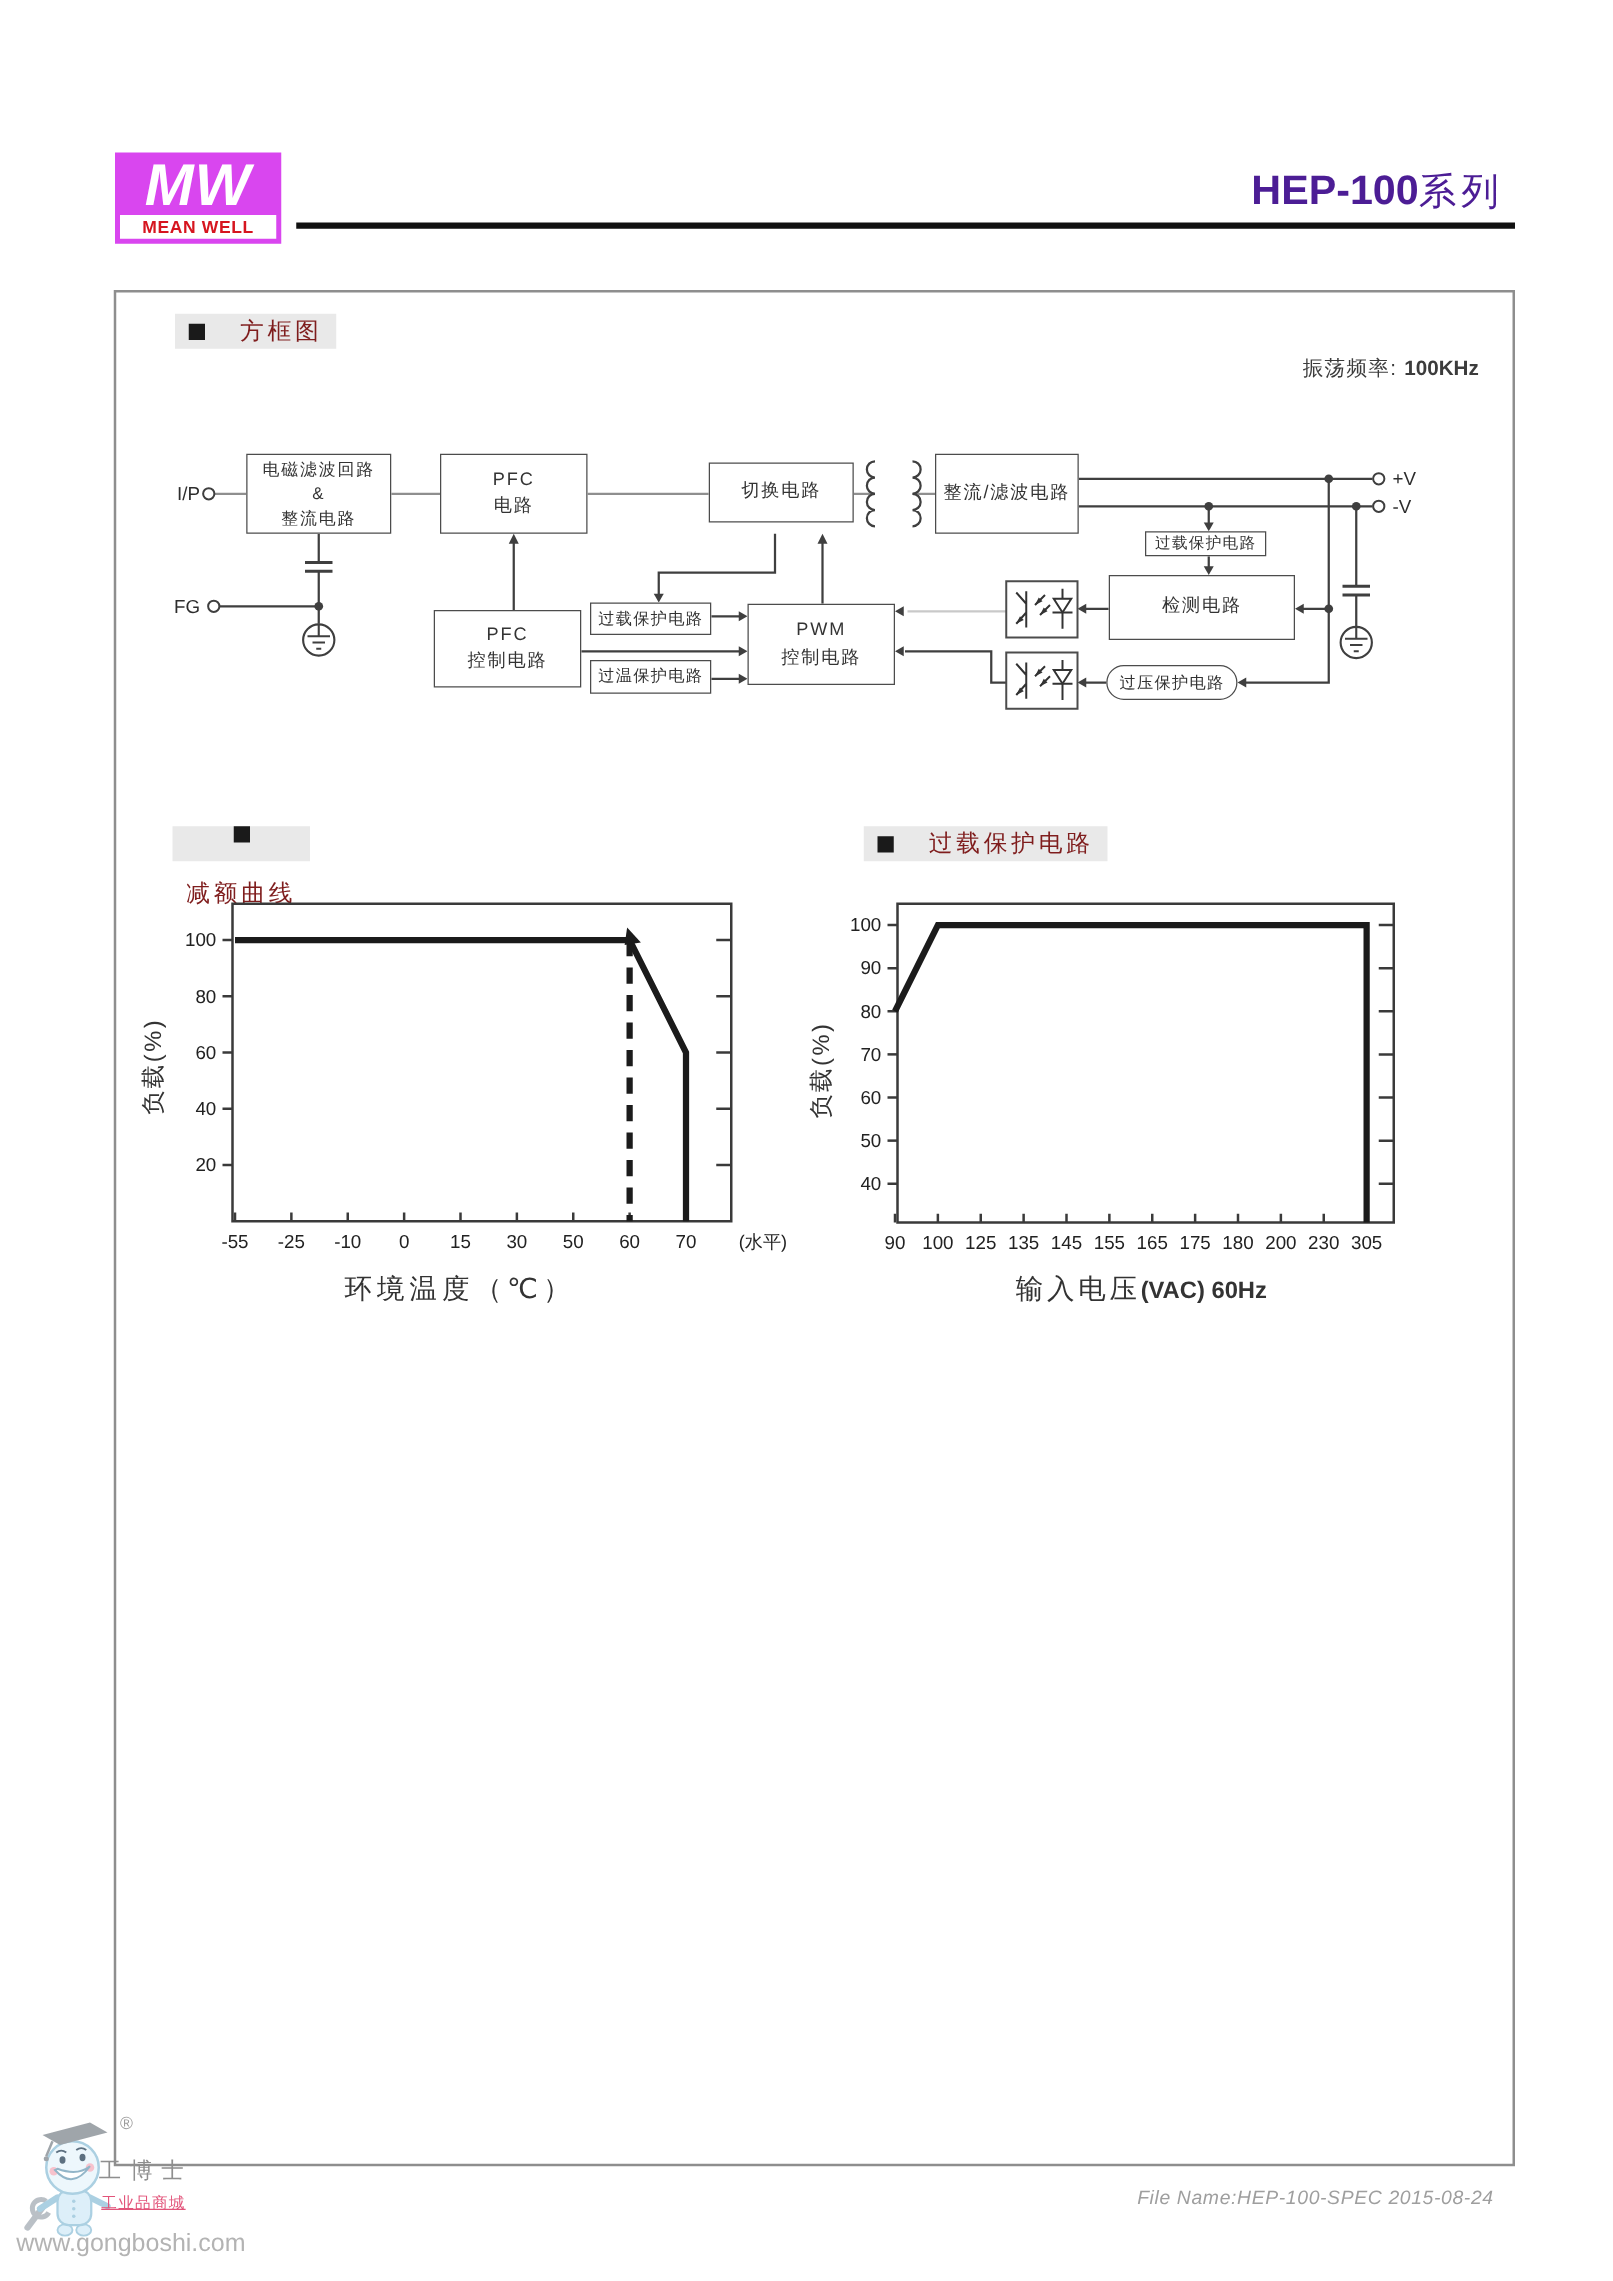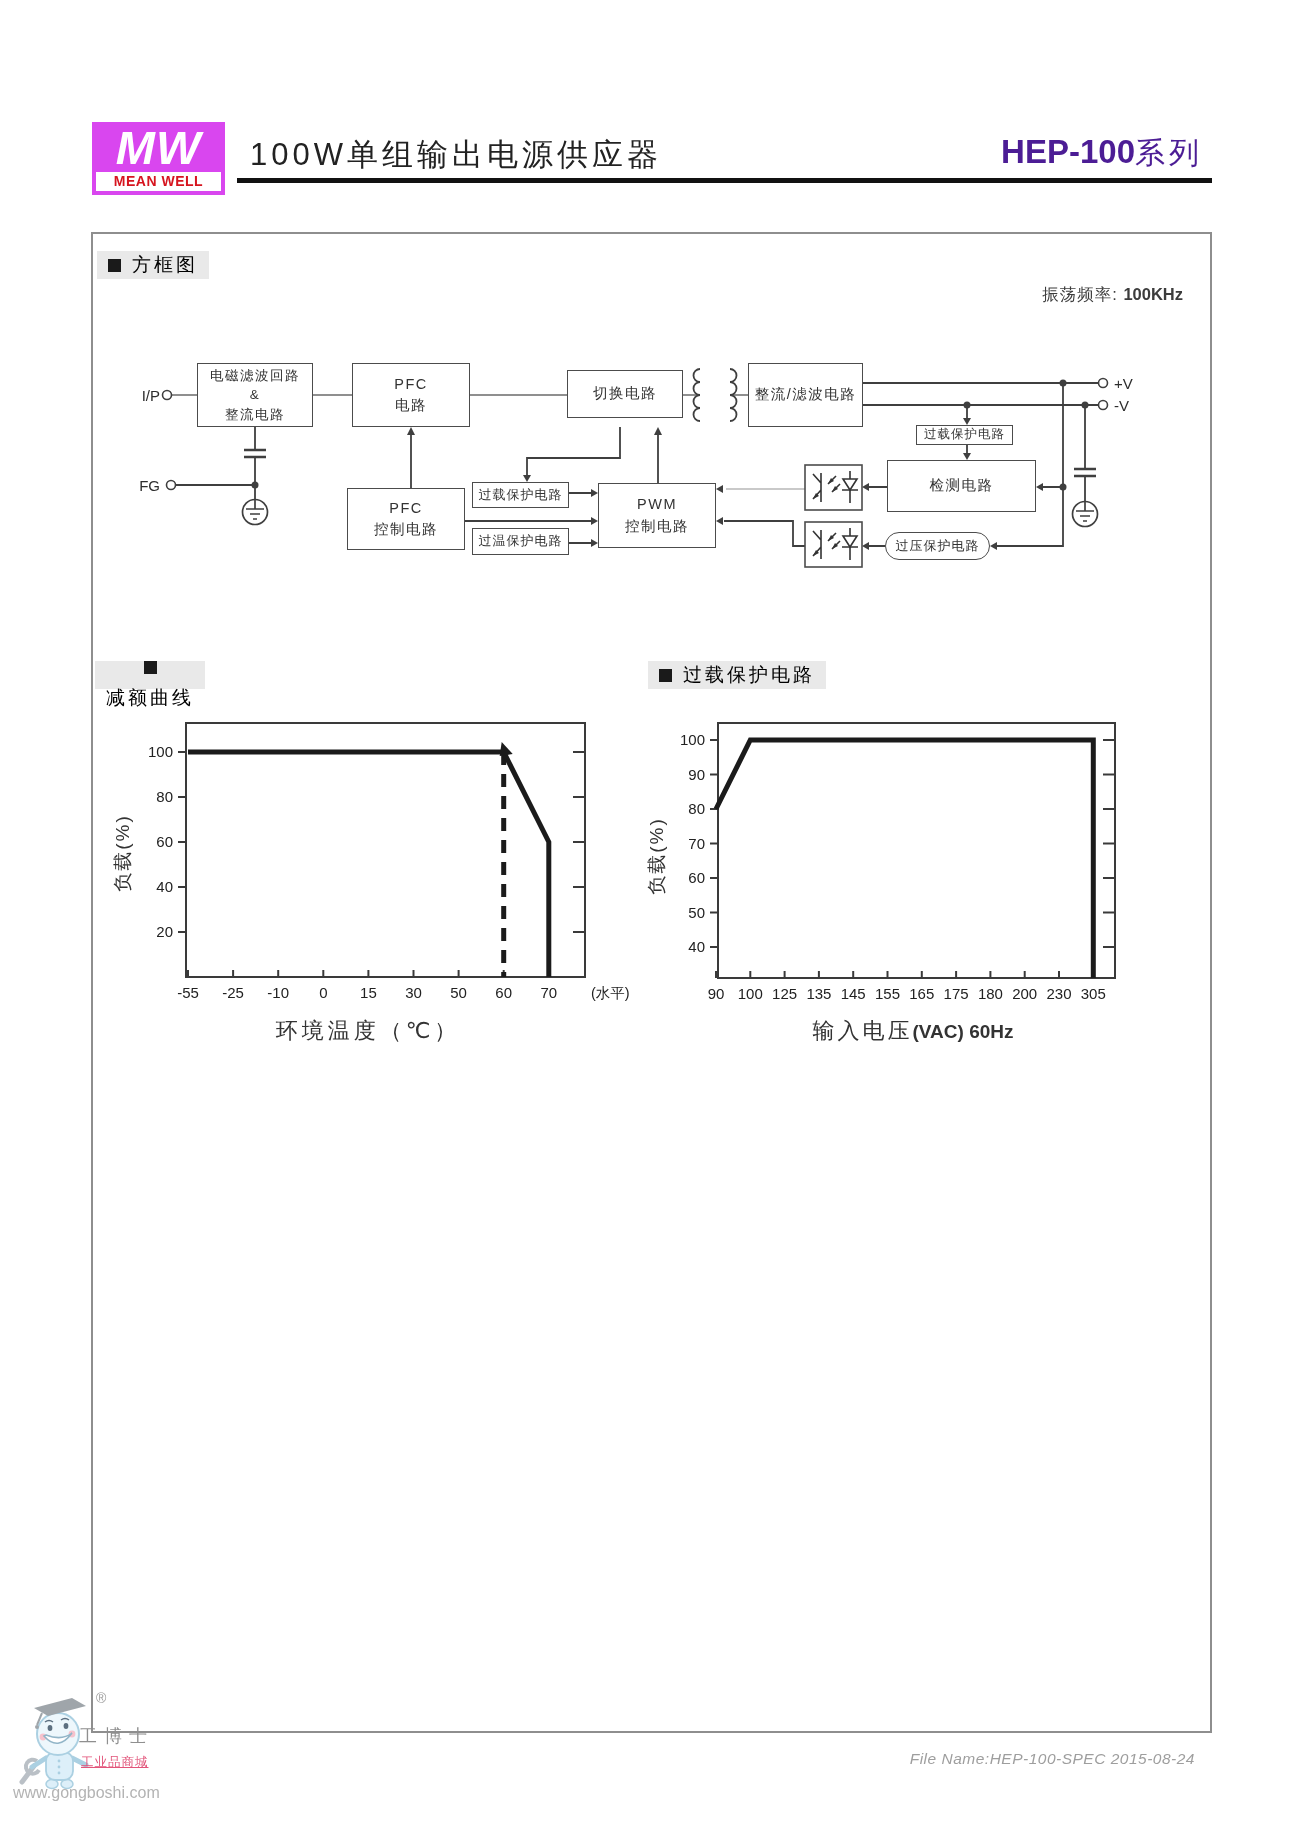--- a/index.html
+++ b/index.html
@@ -12,51 +12,50 @@
   .logo-band{position:absolute;left:4px;right:4px;bottom:4px;height:19px;background:#fff;
              color:#d6151f;font-weight:bold;font-size:14px;text-align:center;line-height:19px;letter-spacing:.5px;}
   .doc-title{position:absolute;left:250px;top:134px;font-size:31px;color:#222;letter-spacing:4px;}
   .doc-series{position:absolute;top:133px;right:87px;font-size:30px;color:#4c1d95;}
   .doc-series .mod{font-weight:bold;font-size:33px;letter-spacing:0px;}
   .doc-series .suf{letter-spacing:4px;}
   .head-rule{position:absolute;left:237px;top:178px;width:975px;height:5px;background:#111;}
   
   .frame{position:absolute;left:91px;top:232px;width:1121px;height:1501px;
          border:2px solid #8e8e8e;box-sizing:border-box;}
-  .sec{position:absolute;display:flex;align-items:center;gap:11px;background:#e9e9e9;
-       color:#000000;font-size:19px;letter-spacing:3px;padding:0 11px;height:28px;}
+  .sec{position:absolute;display:flex;align-items:center;gap:28px;background:#e9e9e9;
+       color:#7f1d1d;font-size:19px;letter-spacing:3px;padding:0 11px;height:28px;margin-left:43px;}
   .sec .sq{width:13px;height:13px;background:#1a1a1a;flex:0 0 auto;}
   .osc{position:absolute;top:284px;right:107px;font-size:16.5px;color:#3c3c3c;letter-spacing:1px;}
   .osc .val{font-weight:600;letter-spacing:0;}
   
   .bbox{position:absolute;box-sizing:border-box;border:1.6px solid #4c4c4c;background:#fff;
         display:flex;align-items:center;justify-content:center;text-align:center;
         font-size:14.5px;letter-spacing:1.5px;color:#333;line-height:1.45;white-space:pre-line;z-index:3;}
   .bbox.sm{font-size:13px;letter-spacing:1px;line-height:1.1;}
   .term-label{position:absolute;font-size:15px;color:#2d2d2d;z-index:3;}
   
   svg{position:absolute;}
   
   .fileinfo{position:absolute;top:1750px;right:95px;font-size:15.5px;font-style:italic;color:#9e9e9e;letter-spacing:.5px;}
   .wm{color:#8f8f8f;}
   .wm-reg{position:absolute;left:96px;top:1690px;font-size:14px;color:#9b9b9b;z-index:5;}
   .wm-title{position:absolute;left:79px;top:1724px;font-size:18px;color:#8f8f8f;letter-spacing:7px;z-index:5;}
   .wm-sub{position:absolute;left:81px;top:1754px;font-size:12.5px;color:#e2547a;text-decoration:underline;letter-spacing:1px;z-index:5;}
-  .wm-url{position:absolute;left:13px;top:1784px;font-size:16px;color:#b3b3b3;z-index:5;}
+  .wm-url{position:absolute;left:13px;top:1784px;font-size:20px;color:#b3b3b3;z-index:5;}
 </style>
 </head>
 <body>
 
 <div class="page">
 
   <div class="logo">
     <div class="logo-mw">MW</div>
     <div class="logo-band">MEAN WELL</div>
   </div>
-  <div class="doc-title">100W单组输出电源供应器</div>
   <div class="doc-series"><span class="mod">HEP-100</span><span class="suf">系列</span></div>
   <div class="head-rule"></div>
 
   <div class="frame"></div>
 
   <div class="sec" style="left:97px;top:251px;">
     <span class="sq"></span>
     <span>方框图</span>
   </div>
   <div class="sec" style="left:95px;top:661px;flex-direction:column;">

